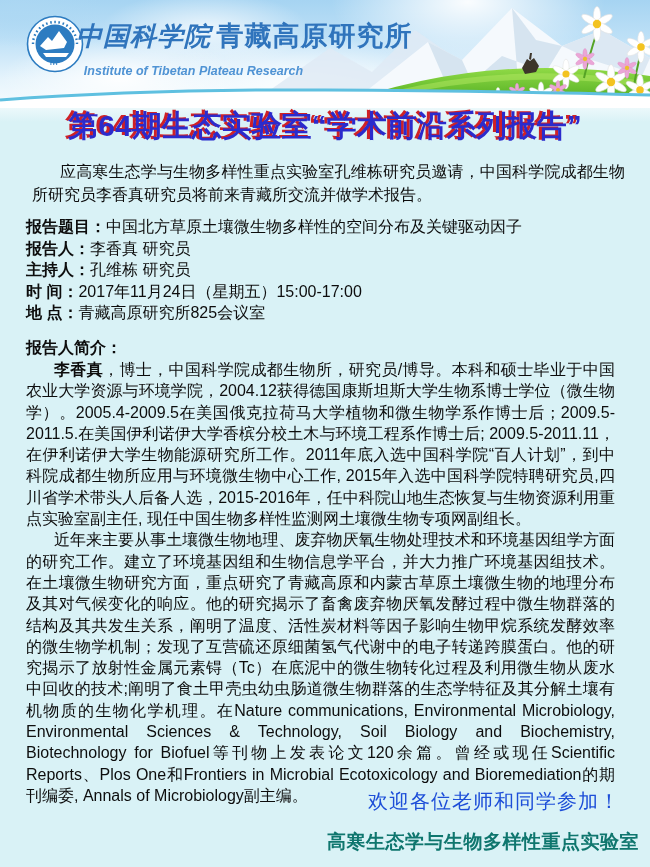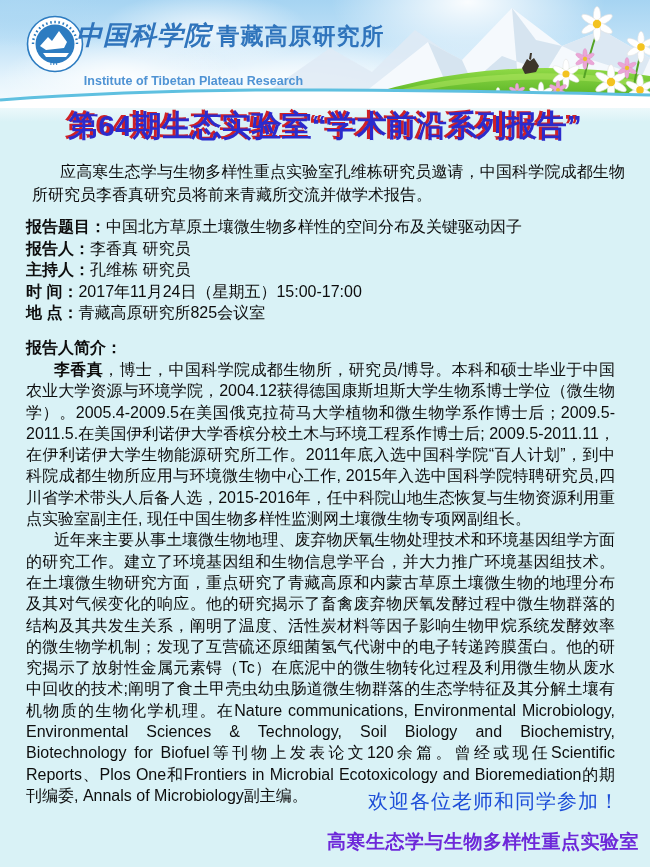--- a/index.html
+++ b/index.html
@@ -22,42 +22,42 @@
       radial-gradient(ellipse 150px 55px at 205px 30px, rgba(255,255,255,.75), rgba(255,255,255,0) 70%),
       radial-gradient(ellipse 190px 90px at 468px 2px, rgba(255,255,255,.95), rgba(255,255,255,0) 72%),
       radial-gradient(ellipse 120px 50px at 20px 12px, rgba(173,216,243,.9), rgba(173,216,243,0) 70%),
       linear-gradient(180deg,#a6d4f2 0%, #bfe1f7 40%, #e6f4fc 80%, #f2fafe 100%);
   }
   .header-art { position:absolute; left:0; top:0; z-index:1; }
   .logo { position:absolute; left:26px; top:15px; z-index:3; }
   .org { position:absolute; left:76px; top:18px; z-index:3; width:260px; }
   .org-cn { white-space:nowrap; color:#2f74bc; font-weight:bold; letter-spacing:1px; }
   .org-script { font-size:26px; font-style:italic;text-align:center; }
-  .org-inst { font-size:23px; }
-  .org-en { text-align:center; color:#4f93d4; font-weight:bold; font-size:12.5px; line-height:14.5px; margin-top:21px; width:235px; }
+  .org-inst { font-size:27px; }
+  .org-en { text-align:center; color:#4f93d4; font-weight:bold; font-size:12.5px; line-height:14.5px; margin-top:10px; width:235px;font-style:italic; }
   .divider { position:absolute; left:0; bottom:-8px; z-index:2; }
   
   .main { position:relative; z-index:1; background:linear-gradient(180deg,#ffffff 0px,#ecf9fb 8px,#d9f2f6 22px); padding-bottom:4px; }
   .title {
     padding-top:9px;
     text-align:center;
     font-size:30px; font-weight:bold; letter-spacing:0px;
     color:#2b2bcc;
     text-shadow:-3px -1px 0 #cf2126;
     line-height:34px;
   }
   .intro { margin:17px 25px 0 32px; font-size:16px; line-height:23px; text-indent:28px; text-align:justify; }
   .info { margin:10px 25px 0 26px; font-size:16px; line-height:21.6px; }
   .info .row b { font-weight:bold; }
   .bio { margin:13px 35px 0 26px; font-size:16px; }
   .bio-h { font-weight:bold; line-height:22px; }
   .bio-p { line-height:21.3px; text-indent:28px; text-align:justify; }
   .bio-p .name { font-weight:bold; }
   .welcome { position:absolute; top:788px; right:30px; z-index:3; font-size:20px; letter-spacing:1px; color:#1d4ed8; }
-  .lab { position:absolute; top:829px; right:11px; z-index:3; font-size:19px; font-weight:bold; letter-spacing:0.5px; color:#6d28d9; }
+  .lab { position:absolute; top:829px; right:11px; z-index:3; font-size:19px; font-weight:bold; letter-spacing:0.5px; color:#0f766e; }
 </style>
 </head>
 <body>
 
 <div class="page">
 
   <div class="header">
 
     <svg class="header-art" width="650" height="110" viewBox="0 0 650 110">
       <defs>

